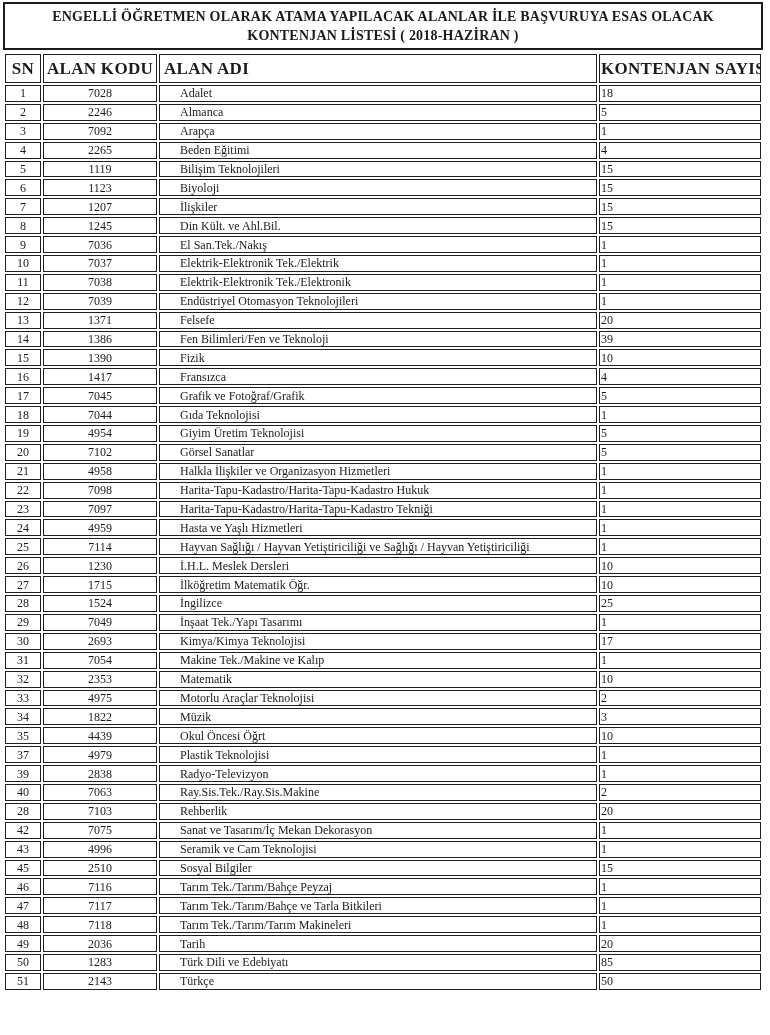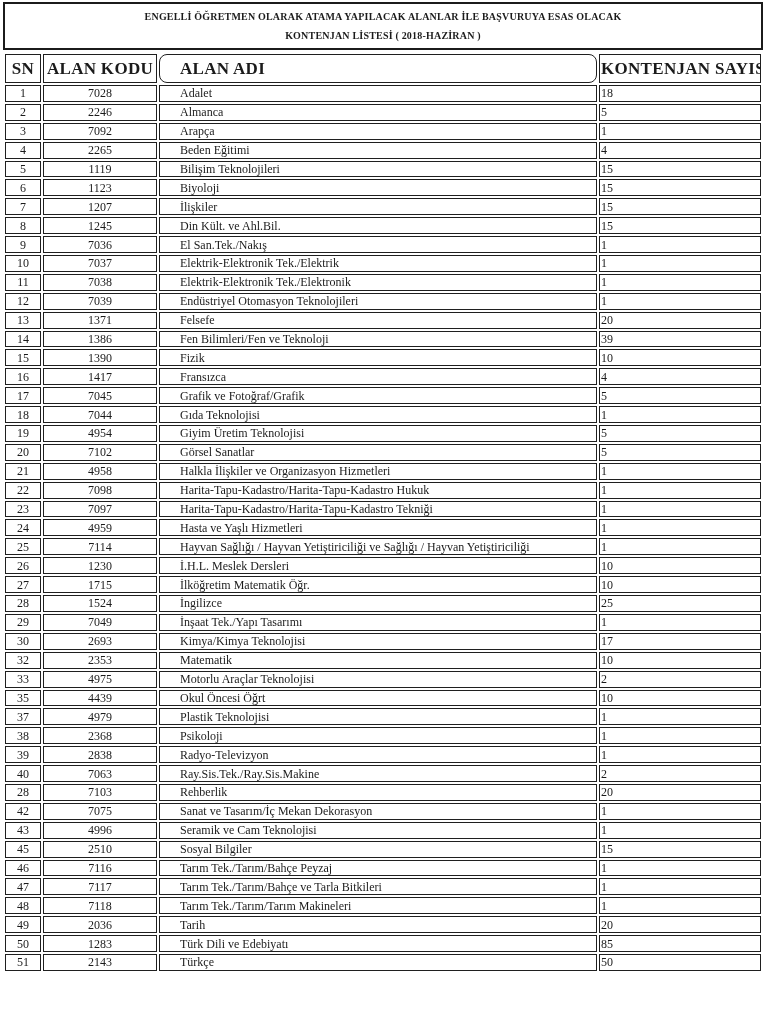--- a/index.html
+++ b/index.html
@@ -21,21 +21,21 @@
     height: 44px;
     display: flex;
     flex-direction: column;
     justify-content: center;
     align-items: center;
     text-align: center;
     margin-bottom: 2px;
   }
   .title-line {
     font-weight: bold;
-    font-size: 10px;
+    font-size: 14px;
     line-height: 19px;
     letter-spacing: 0.2px;
     white-space: nowrap;
   }
   table.list {
     width: 760px;
     border-collapse: separate;
     border-spacing: 2px 2px;
     table-layout: fixed;
   }
@@ -54,21 +54,21 @@
   }
   td {
     height: 12.9px;
     font-size: 12px;
     line-height: 1;
   }
   .c0 { width: 32px;  text-align: center; }
   .c1 { width: 110px; text-align: center; }
   .c2 { width: auto;  text-align: left; padding-left: 20px; }
   .c3 { width: 158px; text-align: left; }
-  th.c2 { padding-left: 20px; border-radius: 8px; }
+  th.c2 { padding-left: 4px; }
 </style>
 </head>
 <body>
 
 <div class="page">
   <div class="title-box">
     <div class="title-line">ENGELLİ ÖĞRETMEN OLARAK ATAMA YAPILACAK ALANLAR İLE BAŞVURUYA ESAS OLACAK</div>
     <div class="title-line">KONTENJAN LİSTESİ ( 2018-HAZİRAN )</div>
   </div>
 
@@ -256,47 +256,53 @@
           <td class="c2">İnşaat Tek./Yapı Tasarımı</td>
           <td class="c3">1</td>
         </tr>
         <tr>
           <td class="c0">30</td>
           <td class="c1">2693</td>
           <td class="c2">Kimya/Kimya Teknolojisi</td>
           <td class="c3">17</td>
         </tr>
         <tr>
+          <td class="c0">31</td>
+          <td class="c1">7054</td>
+          <td class="c2">Makine Tek./Makine ve Kalıp</td>
+          <td class="c3">1</td>
+        </tr>
+        <tr>
           <td class="c0">32</td>
           <td class="c1">2353</td>
           <td class="c2">Matematik</td>
           <td class="c3">10</td>
         </tr>
         <tr>
           <td class="c0">33</td>
           <td class="c1">4975</td>
           <td class="c2">Motorlu Araçlar Teknolojisi</td>
           <td class="c3">2</td>
         </tr>
         <tr>
+          <td class="c0">34</td>
+          <td class="c1">1822</td>
+          <td class="c2">Müzik</td>
+          <td class="c3">3</td>
+        </tr>
+        <tr>
           <td class="c0">35</td>
           <td class="c1">4439</td>
           <td class="c2">Okul Öncesi Öğrt</td>
           <td class="c3">10</td>
         </tr>
         <tr>
           <td class="c0">37</td>
           <td class="c1">4979</td>
           <td class="c2">Plastik Teknolojisi</td>
-          <td class="c3">1</td>
-        </tr>
-        <tr>
-          <td class="c0">38</td>
-          <td class="c1">2368</td>
-          <td class="c2">Psikoloji</td>
           <td class="c3">1</td>
         </tr>
         <tr>
           <td class="c0">39</td>
           <td class="c1">2838</td>
           <td class="c2">Radyo-Televizyon</td>
           <td class="c3">1</td>
         </tr>
         <tr>
           <td class="c0">40</td>

